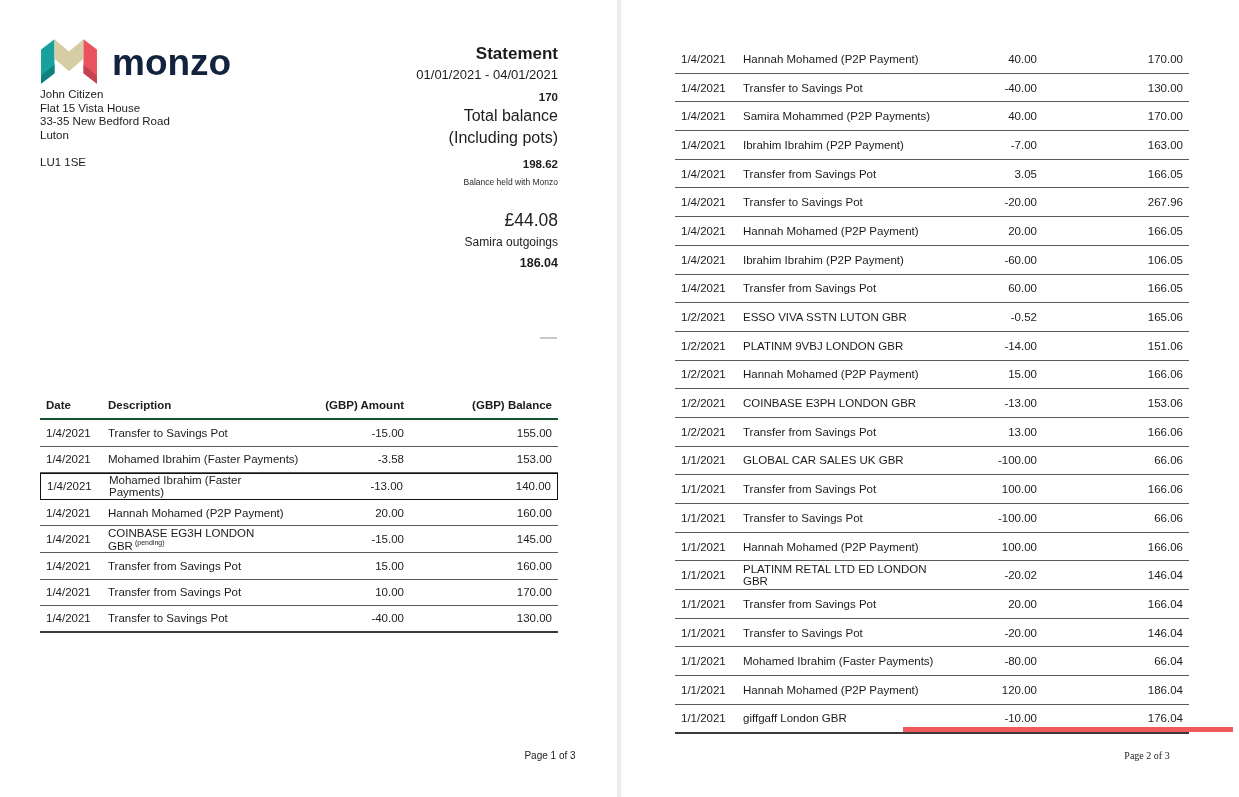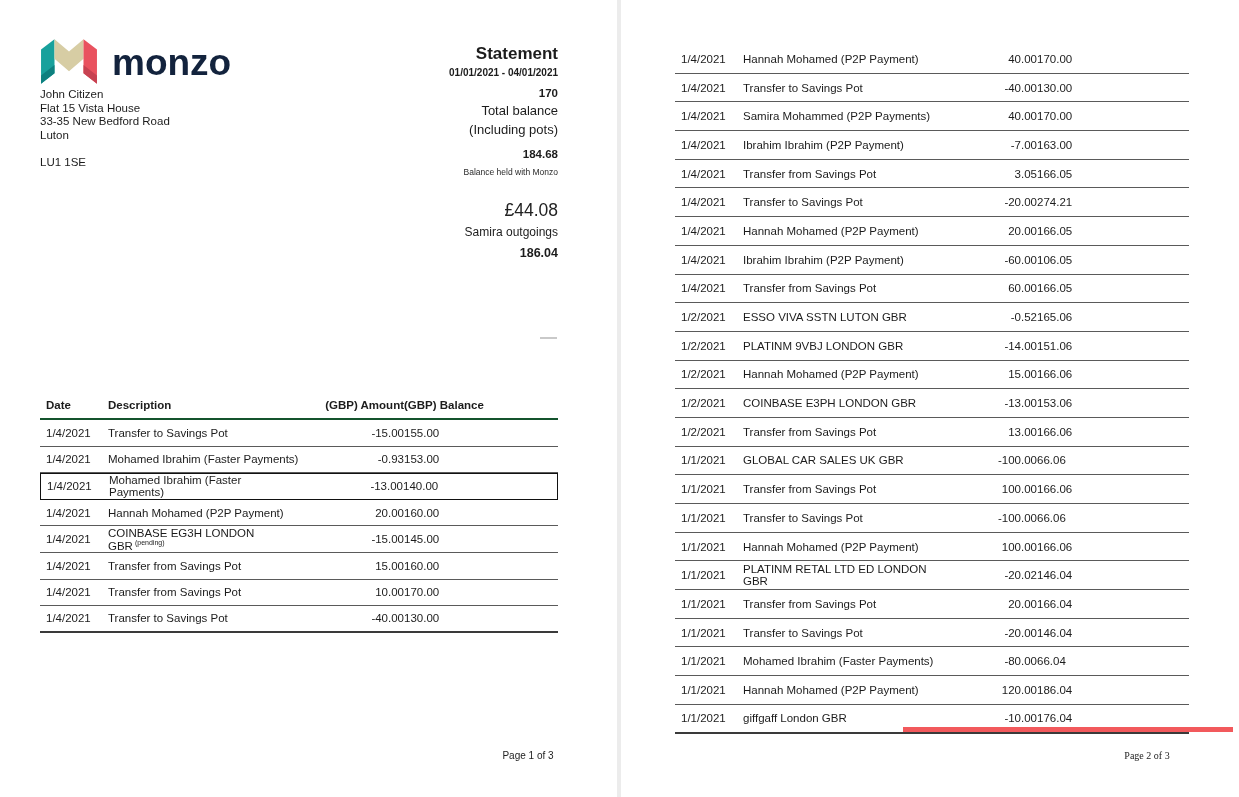--- a/index.html
+++ b/index.html
@@ -20,51 +20,51 @@
   .logo { position:absolute; left:40px; top:38px; display:flex; align-items:center; gap:14px; }
   .logo-word { font-size:37px; font-weight:700; color:#13233d; letter-spacing:0px; line-height:1; padding-bottom:6px; }
 
   
   .address { position:absolute; left:40px; top:88px; font-size:11.5px; line-height:13.5px; color:#1c1c1c; }
   .postcode { margin-top:14px; }
 
   
   .stmt { position:absolute; top:44px; right:59px; text-align:right; color:#1c1c1c; }
   .stmt-title    { font-size:17px;   font-weight:700; }
-  .stmt-period   { font-size:10px; font-weight:700; margin-top:3px; }
+  .stmt-period   { font-size:13px; font-weight:400; margin-top:3px; }
   .stmt-acct     { font-size:11.5px; font-weight:700; margin-top:9px; }
-  .stmt-lbl      { font-size:13px; margin-top:4px; }
+  .stmt-lbl      { font-size:16px; margin-top:4px; }
   .stmt-balance  { font-size:11.5px; font-weight:700; margin-top:11px; }
   .stmt-held-lbl { font-size:8.5px;  margin-top:7px; color:#2a2a2a; }
   .stmt-held-amt { font-size:17.5px; font-weight:400; margin-top:23px; color:#222; }
   .stmt-out-lbl  { font-size:12px;   margin-top:4px; }
   .stmt-out-amt  { font-size:12.5px; font-weight:700; margin-top:7px; }
 
   .fold-mark { position:absolute; left:540px; top:337px; width:17px; height:2px; background:#c9c9c9; }
 
   
   .tx-table { position:absolute; font-size:11.5px; }
   .tx-table-1 { left:40px; top:396px; width:518px; }
   .tx-table-2 { left:54px; top:45px;  width:514px; }
   .tx-header { display:flex; font-weight:700; padding:3px 6px 7px 6px; border-bottom:2px solid #14532d; }
   .tx-row { display:flex; align-items:center; height:26.6px; padding:0 6px; border-bottom:1px solid #5a5a5a; }
   .tall .tx-row { height:28.7px; }
   .tx-body .tx-row:last-child { border-bottom:2px solid #3a3a3a; }
   .tx-row.boxed { border:1.5px solid #111; }
   .c-date    { width:62px; }
   .c-desc    { flex:1; }
   .c-amount  { width:105px; text-align:right; }
-  .c-balance { width:148px; }
+  .c-balance { width:148px; text-align:right; }
   .tx-table-2 .c-amount  { width:100px; }
   .tx-table-2 .c-balance { width:146px; }
   sup.pending { font-size:7px; vertical-align:super; margin-left:2px; }
 
   
   .footer { position:absolute; top:750px; width:80px; text-align:center; font-size:10px; color:#222; }
-  .footer-1 { left:488px; }
+  .footer-1 { left:510px; }
   .footer-2 { left:486px; z-index:1;font-family:Liberation Serif, serif; }
 
   
   .watermark { position:absolute; left:903px; top:726px; width:330px; z-index:5; }
   .wm-text { font-size:47px; font-weight:700; letter-spacing:-1.5px; line-height:1; white-space:nowrap; }
   .wm-suffix { font-weight:800; }
   .wm-bar { height:5px; margin-top:1px; width:100%; }
 </style>
 </head>
 <body>
@@ -91,21 +91,21 @@
     <div>Luton</div>
     <div class="postcode">LU1 1SE</div>
   </div>
 
   <div class="stmt">
     <div class="stmt-title">Statement</div>
     <div class="stmt-period">01/01/2021 - 04/01/2021</div>
     <div class="stmt-acct">170</div>
     <div class="stmt-lbl">Total balance</div>
     <div class="stmt-lbl">(Including pots)</div>
-    <div class="stmt-balance">184.68</div>
+    <div class="stmt-balance">198.62</div>
     <div class="stmt-held-lbl">Balance held with Monzo</div>
     <div class="stmt-held-amt">£44.08</div>
     <div class="stmt-out-lbl">Samira outgoings</div>
     <div class="stmt-out-amt">186.04</div>
   </div>
 
   <div class="fold-mark"></div>
 
   <div class="tx-table tx-table-1">
     <div class="tx-header">
@@ -118,21 +118,21 @@
   <div class="tx-row">
     <span class="c-date">1/4/2021</span>
     <span class="c-desc"><span>Transfer to Savings Pot</span></span>
     <span class="c-amount">-15.00</span>
     <span class="c-balance">155.00</span>
   </div>
 
   <div class="tx-row">
     <span class="c-date">1/4/2021</span>
     <span class="c-desc"><span>Mohamed Ibrahim (Faster Payments)</span></span>
-    <span class="c-amount">-0.93</span>
+    <span class="c-amount">-3.58</span>
     <span class="c-balance">153.00</span>
   </div>
 
   <div class="tx-row boxed">
     <span class="c-date">1/4/2021</span>
     <span class="c-desc"><span>Mohamed Ibrahim (Faster Payments)</span></span>
     <span class="c-amount">-13.00</span>
     <span class="c-balance">140.00</span>
   </div>
 
@@ -213,21 +213,21 @@
     <span class="c-date">1/4/2021</span>
     <span class="c-desc"><span>Transfer from Savings Pot</span></span>
     <span class="c-amount">3.05</span>
     <span class="c-balance">166.05</span>
   </div>
 
   <div class="tx-row">
     <span class="c-date">1/4/2021</span>
     <span class="c-desc"><span>Transfer to Savings Pot</span></span>
     <span class="c-amount">-20.00</span>
-    <span class="c-balance">274.21</span>
+    <span class="c-balance">267.96</span>
   </div>
 
   <div class="tx-row">
     <span class="c-date">1/4/2021</span>
     <span class="c-desc"><span>Hannah Mohamed (P2P Payment)</span></span>
     <span class="c-amount">20.00</span>
     <span class="c-balance">166.05</span>
   </div>
 
   <div class="tx-row">

